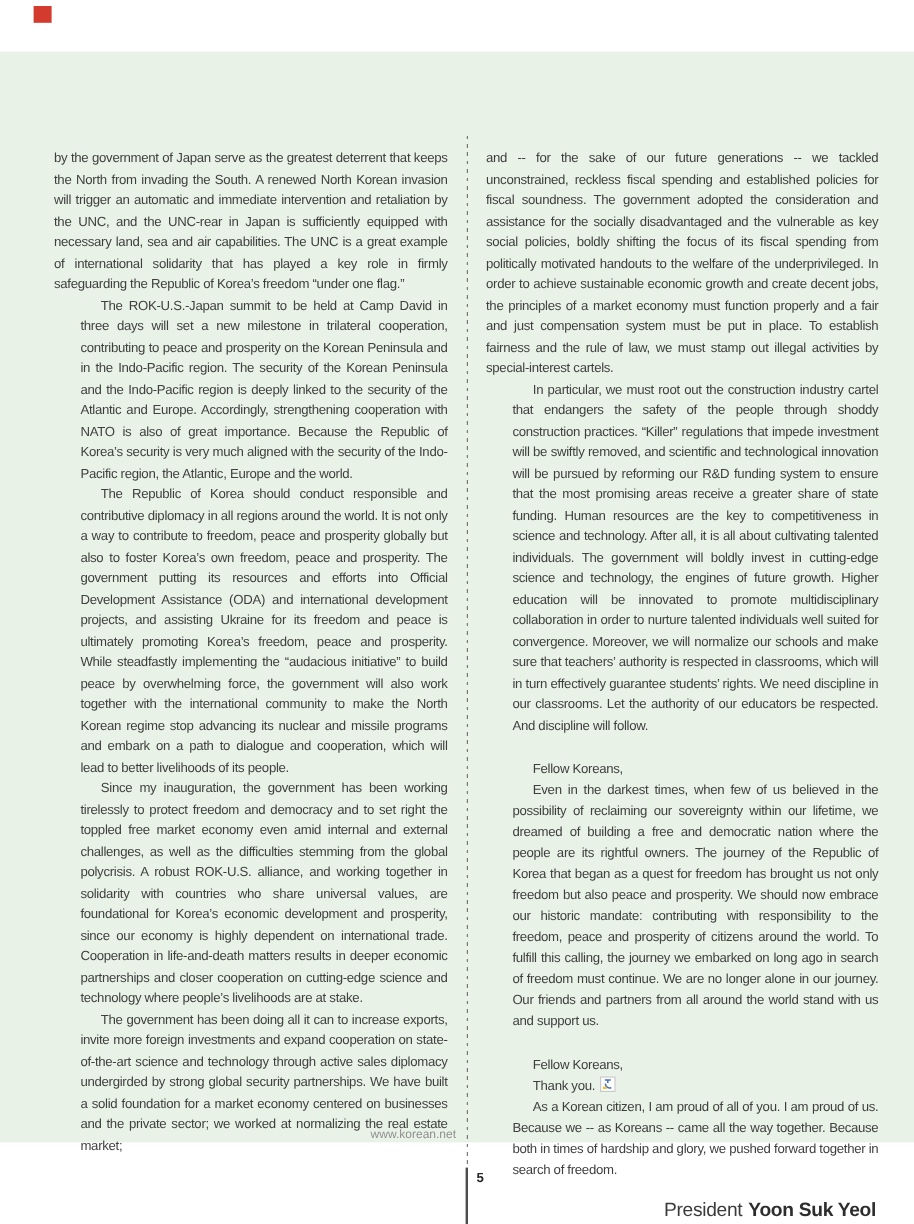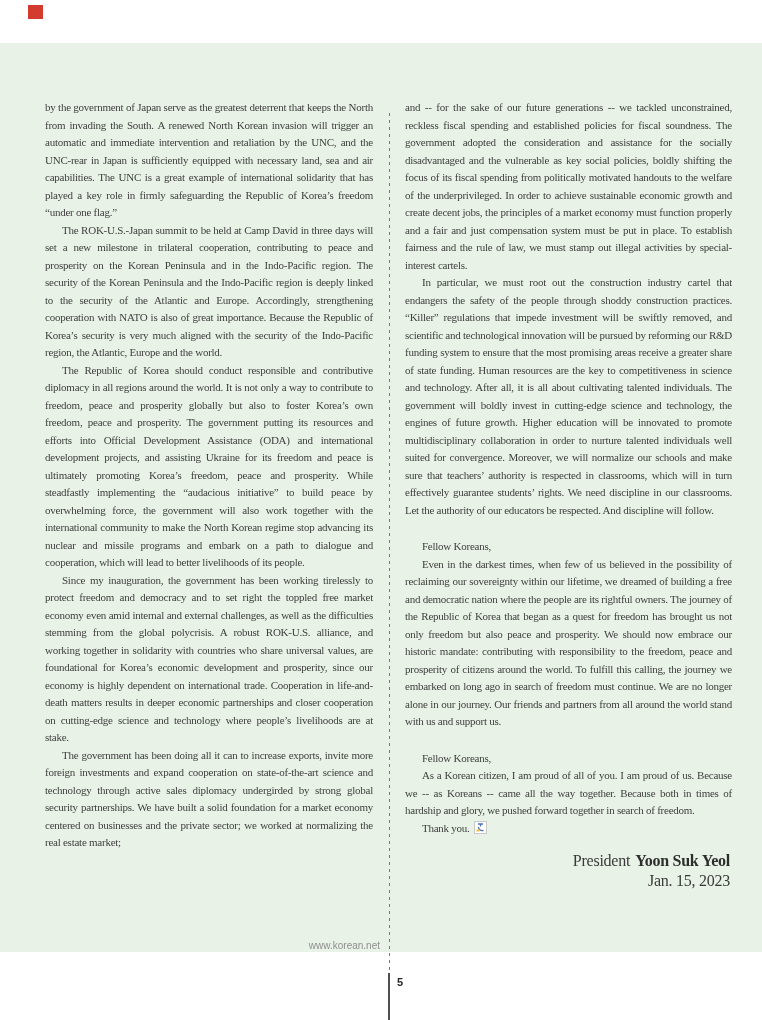--- a/index.html
+++ b/index.html
@@ -21,37 +21,36 @@
     background: #d23b2e;
   }
   .panel {
     position: absolute;
     left: 0; top: 43px;
     width: 762px; height: 909px;
     background: #e8f2e6;
   }
   .column {
     position: absolute;
-    top: 56px;
+    top: 81px;
     font-size: 11px;
     line-height: 17.5px;
     letter-spacing: -0.25px;
     color: #3f3f3f;
-    font-family: Liberation Serif, serif;
   }
   .col-left  { left: 45px;  width: 328px; }
   .col-right { left: 405px; width: 327px; }
   .divider {
     position: absolute;
     left: 389px; top: 70px;
     width: 1px; height: 878px;
     background: repeating-linear-gradient(to bottom, #787878 0 3px, transparent 3px 7px);
   }
   .para { margin: 0; text-align: justify; }
-  .para.indent { text-indent: 17px; }
+  .para.indent { text-indent: 17px; margin-left: 22px; }
   .para.space-before { margin-top: 19px; }
   .end-mark {
     display: inline-block;
     width: 11px; height: 11px;
     background: #ffffff;
     border: 1px solid #c9c9c9;
     margin-left: 4px;
     vertical-align: -2px;
   }
   .end-mark svg { display: block; }
@@ -106,25 +105,25 @@
 
     <div class="divider"></div>
 
     <div class="column col-right">
       <div id="right-paras">
           <p class="para">and -- for the sake of our future generations -- we tackled unconstrained, reckless fiscal spending and established policies for fiscal soundness. The government adopted the consideration and assistance for the socially disadvantaged and the vulnerable as key social policies, boldly shifting the focus of its fiscal spending from politically motivated handouts to the welfare of the underprivileged. In order to achieve sustainable economic growth and create decent jobs, the principles of a market economy must function properly and a fair and just compensation system must be put in place. To establish fairness and the rule of law, we must stamp out illegal activities by special-interest cartels.</p>
           <p class="para indent">In particular, we must root out the construction industry cartel that endangers the safety of the people through shoddy construction practices. “Killer” regulations that impede investment will be swiftly removed, and scientific and technological innovation will be pursued by reforming our R&amp;D funding system to ensure that the most promising areas receive a greater share of state funding. Human resources are the key to competitiveness in science and technology. After all, it is all about cultivating talented individuals. The government will boldly invest in cutting-edge science and technology, the engines of future growth. Higher education will be innovated to promote multidisciplinary collaboration in order to nurture talented individuals well suited for convergence. Moreover, we will normalize our schools and make sure that teachers’ authority is respected in classrooms, which will in turn effectively guarantee students’ rights. We need discipline in our classrooms. Let the authority of our educators be respected. And discipline will follow.</p>
           <p class="para indent space-before">Fellow Koreans,</p>
           <p class="para indent">Even in the darkest times, when few of us believed in the possibility of reclaiming our sovereignty within our lifetime, we dreamed of building a free and democratic nation where the people are its rightful owners. The journey of the Republic of Korea that began as a quest for freedom has brought us not only freedom but also peace and prosperity. We should now embrace our historic mandate: contributing with responsibility to the freedom, peace and prosperity of citizens around the world. To fulfill this calling, the journey we embarked on long ago in search of freedom must continue. We are no longer alone in our journey. Our friends and partners from all around the world stand with us and support us.</p>
           <p class="para indent space-before">Fellow Koreans,</p>
-          <p class="para indent">As a Korean citizen, I am proud of all of you. I am proud of us. Because we -- as Koreans -- came all the way together. Because both in times of hardship and glory, we pushed forward together in search of freedom.</p>
           <p class="para indent">Thank you.<span class="end-mark"><svg width="11" height="11" viewBox="0 0 11 11">
                 <path d="M3 2 H8 M5.5 2 V4.5 M3.5 5 C3.5 8 6 9 8.5 8.5" fill="none" stroke="#4a72b8" stroke-width="1.3"></path>
                 <rect x="1.5" y="7.5" width="3" height="2" fill="#f2c12e"></rect>
               </svg></span></p>
+          <p class="para indent">As a Korean citizen, I am proud of all of you. I am proud of us. Because we -- as Koreans -- came all the way together. Because both in times of hardship and glory, we pushed forward together in search of freedom.</p>
         </div>
       <div class="signature">
         <div><span>President</span><span class="sig-name">Yoon Suk Yeol</span></div>
         <div>Jan. 15, 2023</div>
       </div>
     </div>
 
   </div>
 
   <div class="footer-url">www.korean.net</div>

